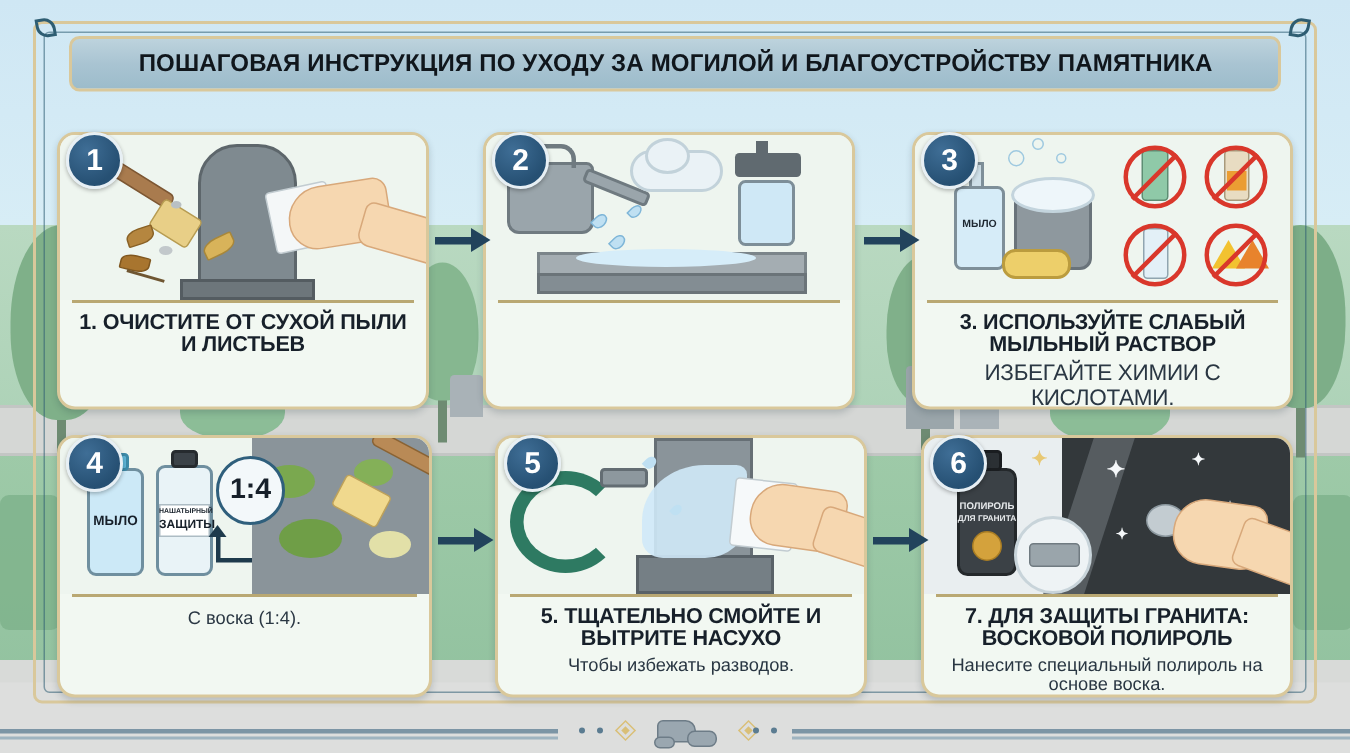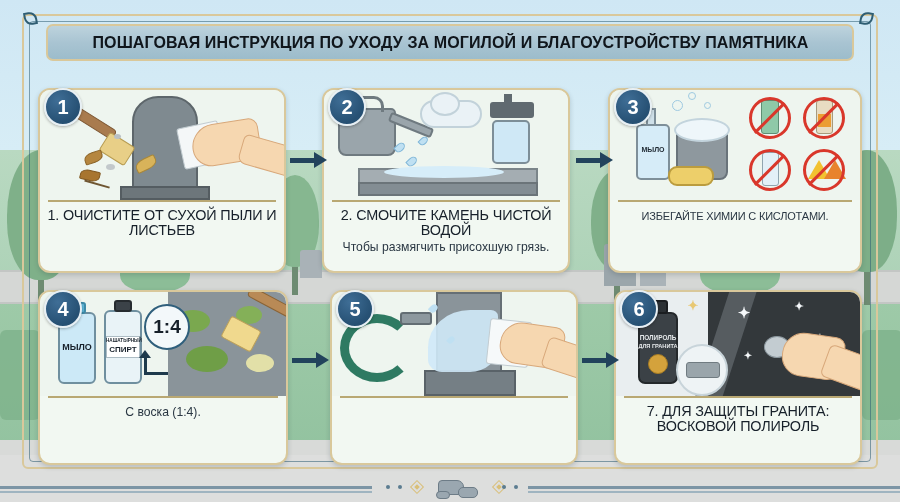--- a/index.html
+++ b/index.html
@@ -49,24 +49,24 @@
               display:flex; align-items:center; justify-content:center; }
   .titlebar h1 { font-size:16.3px; font-weight:bold; color:#10161c; letter-spacing:.1px;
                  white-space:nowrap; transform:scaleX(.985); }
 
   
   .card { position:absolute; background:#f2f8f2; border:2.5px solid #d9c89b;
           border-radius:12px; overflow:hidden; box-shadow:0 2px 5px rgba(30,50,60,.20); }
   .card .art { position:relative; width:100%; overflow:hidden; background:#eef5ef; }
   .card .divider { height:2px; background:#b9a873; margin:0 8px; }
   .cap { padding:6px 6px 7px; text-align:center; }
-  .cap .t1 { font-size:14.4px; font-weight:normal; color:#17202a; line-height:1.07;
+  .cap .t1 { font-size:14.4px; font-weight:bold; color:#17202a; line-height:1.07;
              letter-spacing:-.15px; }
   .cap .t2 { font-size:12.2px; color:#2a3743; line-height:1.12; margin-top:2px; }
-  .cap .t2.up { text-transform:uppercase; font-size:11px; letter-spacing:-.2px; }
+  .cap .t2.up { text-transform:uppercase; font-size:15px; letter-spacing:-.2px; }
 
   .badge { position:absolute; width:38px; height:38px; border-radius:50%;
            background: radial-gradient(circle at 35% 30%, #3f6e96, #265073 70%);
            border:2px solid #e7eff4; color:#fff; font-size:20px; font-weight:bold;
            display:flex; align-items:center; justify-content:center; z-index:6;
            box-shadow:0 1px 3px rgba(0,0,0,.3); }
 
   .arrow { position:absolute; z-index:5; }
   .arrow .shaft { position:absolute; left:0; top:6px; width:26px; height:5px; background:#22435c; }
   .arrow .head { position:absolute; left:24px; top:0; width:0; height:0;
@@ -196,24 +196,20 @@
 
       <div class="circ" style="left:72px;top:52px;width:8px;height:11px;background:#bfe0f2;border:1.4px solid #7fb6d8;border-radius:50% 50% 50% 0;transform:rotate(45deg);"></div>
       <div class="circ" style="left:84px;top:66px;width:8px;height:11px;background:#bfe0f2;border:1.4px solid #7fb6d8;border-radius:50% 50% 50% 0;transform:rotate(45deg);"></div>
       <div class="circ" style="left:96px;top:46px;width:7px;height:10px;background:#bfe0f2;border:1.4px solid #7fb6d8;border-radius:50% 50% 50% 0;transform:rotate(45deg);"></div>
 
       <div class="sq" style="left:34px;top:78px;width:180px;height:16px;background:#a4adb2;border:2px solid #7b858a;"></div>
       <div class="sq" style="left:34px;top:92px;width:180px;height:14px;background:#838d93;border:2px solid #6b7479;"></div>
       <div class="sq" style="left:60px;top:76px;width:120px;height:12px;background:#d6edf9;border-radius:50%;"></div>
     </div>
     <div class="divider"></div>
-    <div class="cap">
-      <div class="t1">2. СМОЧИТЕ КАМЕНЬ ЧИСТОЙ ВОДОЙ</div>
-      <div class="t2">Чтобы размягчить присохшую грязь.</div>
-    </div>
   </div>
   <div class="badge" style="left:328px;top:88px;">2</div>
 
   <div class="arrow" style="left:576px;top:152px;width:40px;height:17px;">
     <div class="shaft"></div>
       <div class="head"></div>
   </div>
 
   <div class="card" style="left:608px;top:88px;width:254px;height:185px;">
     <div class="art" style="height:110px;">
@@ -247,20 +243,21 @@
         <div class="ban" style="left:3px;top:3px;width:42px;height:42px;"></div>
       </div>
       <div class="sq" style="left:190px;top:56px;width:48px;height:48px;">
         <div class="sq" style="left:8px;top:14px;width:0;height:0;border-left:11px solid transparent;border-right:11px solid transparent;border-bottom:19px solid #f2c230;"></div>
         <div class="sq" style="left:24px;top:14px;width:0;height:0;border-left:11px solid transparent;border-right:11px solid transparent;border-bottom:19px solid #e8832c;"></div>
         <div class="ban" style="left:3px;top:3px;width:42px;height:42px;"></div>
       </div>
     </div>
     <div class="divider"></div>
     <div class="cap">
+      <div class="t1">3. ИСПОЛЬЗУЙТЕ СЛАБЫЙ МЫЛЬНЫЙ РАСТВОР</div>
       <div class="t2 up">ИЗБЕГАЙТЕ ХИМИИ С КИСЛОТАМИ.</div>
     </div>
   </div>
   <div class="badge" style="left:614px;top:88px;">3</div>
 
   <div class="card" style="left:38px;top:290px;width:250px;height:175px;">
     <div class="art" style="height:104px;">
 
       <div class="sq" style="left:128px;top:0;width:122px;height:104px;background:#8a949a;"></div>
       <div class="sq" style="left:136px;top:18px;width:34px;height:22px;background:#7aa84f;border-radius:50%;"></div>
@@ -272,21 +269,21 @@
       <div class="sq" style="left:184px;top:30px;width:34px;height:24px;background:#f0d98e;border:1.5px solid #bda15a;transform:rotate(28deg);border-radius:3px;"></div>
 
       <div class="sq" style="left:18px;top:20px;width:38px;height:72px;background:#cce9f7;border:2px solid #6f8f9f;border-radius:6px;"></div>
       <div class="sq" style="left:28px;top:10px;width:18px;height:12px;background:#5fb6d8;border:2px solid #3d8aa8;border-radius:3px;"></div>
       <div class="txt" style="left:18px;top:50px;width:38px;font-size:9px;color:#17202a;">МЫЛО</div>
 
       <div class="sq" style="left:64px;top:18px;width:38px;height:74px;background:#e9f3f7;border:2px solid #6f8f9f;border-radius:6px;"></div>
       <div class="sq" style="left:74px;top:8px;width:18px;height:12px;background:#3b4248;border:2px solid #262b2f;border-radius:3px;"></div>
       <div class="sq" style="left:66px;top:44px;width:34px;height:22px;background:#fff;border:1px solid #adbcc4;"></div>
       <div class="txt" style="left:66px;top:46px;width:34px;font-size:4.6px;color:#17202a;">НАШАТЫРНЫЙ</div>
-      <div class="txt" style="left:66px;top:53px;width:34px;font-size:8px;color:#17202a;">СПИРТ</div>
+      <div class="txt" style="left:66px;top:53px;width:34px;font-size:8px;color:#17202a;">ЗАЩИТЫ</div>
 
       <div class="circ" style="left:104px;top:12px;width:46px;height:46px;background:#f3f8fa;border:2.2px solid #2f5f7c;
                   display:flex;align-items:center;justify-content:center;">
         <span style="font-size:19px;font-weight:bold;color:#17202a;">1:4</span>
       </div>
 
       <div class="sq" style="left:104px;top:64px;width:2.5px;height:18px;background:#1e3a4c;"></div>
       <div class="sq" style="left:104px;top:80px;width:24px;height:2.5px;background:#1e3a4c;"></div>
       <div class="sq" style="left:99px;top:58px;width:0;height:0;border-left:6px solid transparent;border-right:6px solid transparent;border-bottom:8px solid #1e3a4c;"></div>
     </div>
@@ -315,20 +312,24 @@
       <div class="sq" style="left:96px;top:18px;width:70px;height:62px;background:#cfe9f8;
                   border-radius:60% 10% 40% 20%;opacity:.9;"></div>
       <div class="circ" style="left:98px;top:12px;width:7px;height:9px;background:#bfe0f2;border-radius:50% 50% 50% 0;transform:rotate(45deg);"></div>
       <div class="circ" style="left:116px;top:44px;width:6px;height:8px;background:#bfe0f2;border-radius:50% 50% 50% 0;transform:rotate(45deg);"></div>
 
       <div class="sq" style="left:156px;top:28px;width:42px;height:46px;background:#f6f9fa;border:1.6px solid #c2ccd1;border-radius:3px;transform:rotate(6deg);"></div>
       <div class="hand" style="left:168px;top:32px;width:64px;height:42px;border-radius:22px 10px 16px 18px;transform:rotate(8deg);"></div>
       <div class="hand" style="left:212px;top:50px;width:44px;height:32px;border-radius:6px 0 0 6px;transform:rotate(18deg);"></div>
     </div>
     <div class="divider"></div>
+    <div class="cap">
+      <div class="t1">5. ТЩАТЕЛЬНО СМОЙТЕ И ВЫТРИТЕ НАСУХО</div>
+      <div class="t2">Чтобы избежать разводов.</div>
+    </div>
   </div>
   <div class="badge" style="left:336px;top:290px;">5</div>
 
   <div class="arrow" style="left:582px;top:352px;width:40px;height:17px;">
     <div class="shaft"></div>
       <div class="head"></div>
   </div>
 
   <div class="card" style="left:614px;top:290px;width:248px;height:175px;">
     <div class="art" style="height:104px;background:#e9eef0;">
@@ -351,20 +352,21 @@
       <div class="circ" style="left:60px;top:52px;width:52px;height:52px;background:#eef3f5;border:2px solid #c8d4da;"></div>
       <div class="sq" style="left:70px;top:70px;width:34px;height:16px;background:#9aa5ab;border:1.6px solid #707b81;border-radius:3px;"></div>
 
       <div class="circ" style="left:148px;top:44px;width:26px;height:22px;background:#c3ccd1;border:1.6px solid #8b979e;"></div>
       <div class="hand" style="left:166px;top:42px;width:62px;height:44px;border-radius:22px 10px 16px 20px;transform:rotate(8deg);"></div>
       <div class="hand" style="left:208px;top:58px;width:44px;height:34px;border-radius:6px 0 0 6px;transform:rotate(20deg);"></div>
     </div>
     <div class="divider"></div>
     <div class="cap">
       <div class="t1">7. ДЛЯ ЗАЩИТЫ ГРАНИТА: ВОСКОВОЙ ПОЛИРОЛЬ</div>
+      <div class="t2">Нанесите специальный полироль на основе воска.</div>
     </div>
   </div>
   <div class="badge" style="left:620px;top:290px;">6</div>
 
   <div class="footer">
     <div class="foot-line" style="left:0;width:372px;"></div>
     <div class="foot-line thin" style="left:0;width:372px;"></div>
     <div class="foot-line" style="left:528px;width:372px;"></div>
     <div class="foot-line thin" style="left:528px;width:372px;"></div>
     <div class="dot" style="left:386px;"></div>

